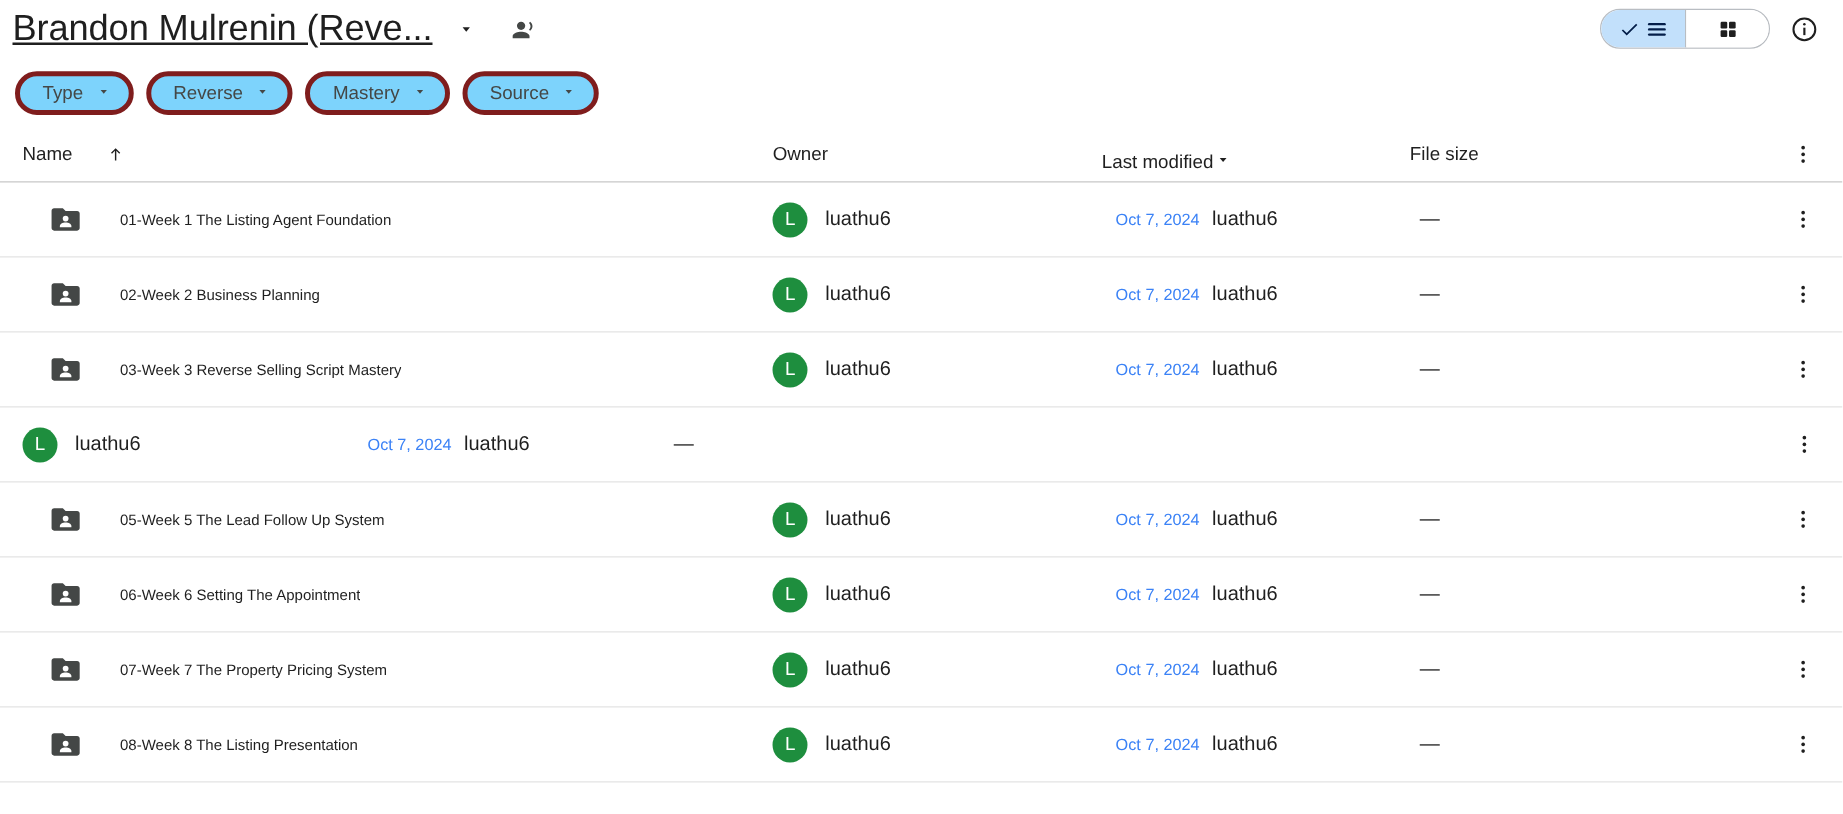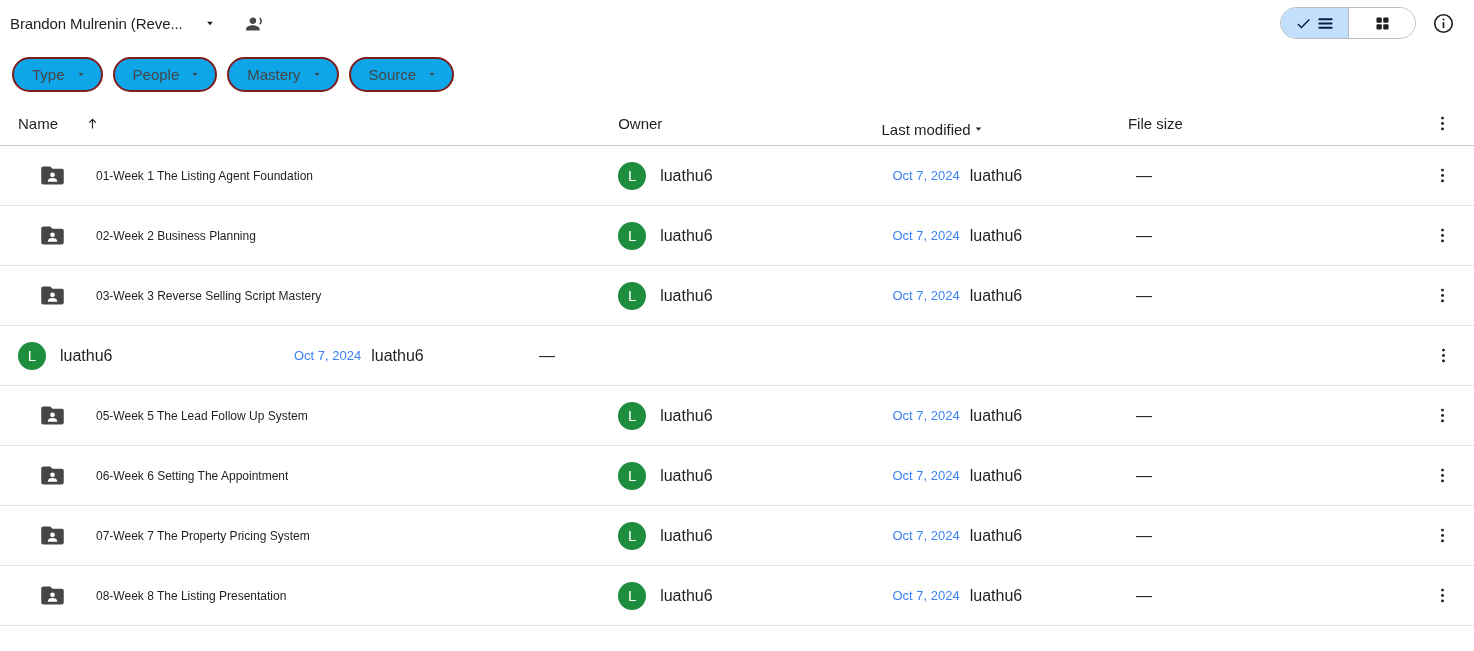--- a/index.html
+++ b/index.html
@@ -21,25 +21,26 @@
     align-items: center;
     padding: 0 14px 0 10px;
     position: relative;
   }
   .title-wrap {
     display: flex;
     align-items: center;
     gap: 2px;
   }
   .folder-title {
-    font-size: 15px;
+    font-size: 29px;
     font-weight: 400;
     color: #1f1f1f;
     letter-spacing: -0.1px;
     white-space: nowrap;
+    text-decoration: underline;
   }
   .caret-btn {
     width: 34px;
     height: 34px;
     display: flex;
     align-items: center;
     justify-content: center;
     border-radius: 50%;
     cursor: pointer;
     margin-left: 8px;
@@ -102,25 +103,25 @@
     align-items: center;
     gap: 10px;
     padding: 0 12px;
   }
   .chip {
     height: 35px;
     display: inline-flex;
     align-items: center;
     gap: 10px;
     padding: 0 14px 0 18px;
-    border: 2px solid #7f1d1d;
+    border: 4px solid #7f1d1d;
     border-radius: 999px;
     font-size: 15px;
     color: #444746;
-    background: #0ea5e9;
+    background: #7dd3fc;
     cursor: pointer;
     white-space: nowrap;
   }
 
   
   .table { width: 100%; }
 
   .row {
     display: flex;
     align-items: center;
@@ -250,21 +251,21 @@
 <div class="filters">
   <div class="chip">
     <span>Type</span>
     <span>
       <svg width="12" height="12" viewBox="0 0 24 24" aria-hidden="true">
           <path d="M7 10l5 6 5-6z" fill="#444746"></path>
         </svg>
     </span>
   </div>
   <div class="chip">
-    <span>People</span>
+    <span>Reverse</span>
     <span>
       <svg width="12" height="12" viewBox="0 0 24 24" aria-hidden="true">
           <path d="M7 10l5 6 5-6z" fill="#444746"></path>
         </svg>
     </span>
   </div>
   <div class="chip">
     <span>Mastery</span>
     <span>
       <svg width="12" height="12" viewBox="0 0 24 24" aria-hidden="true">

